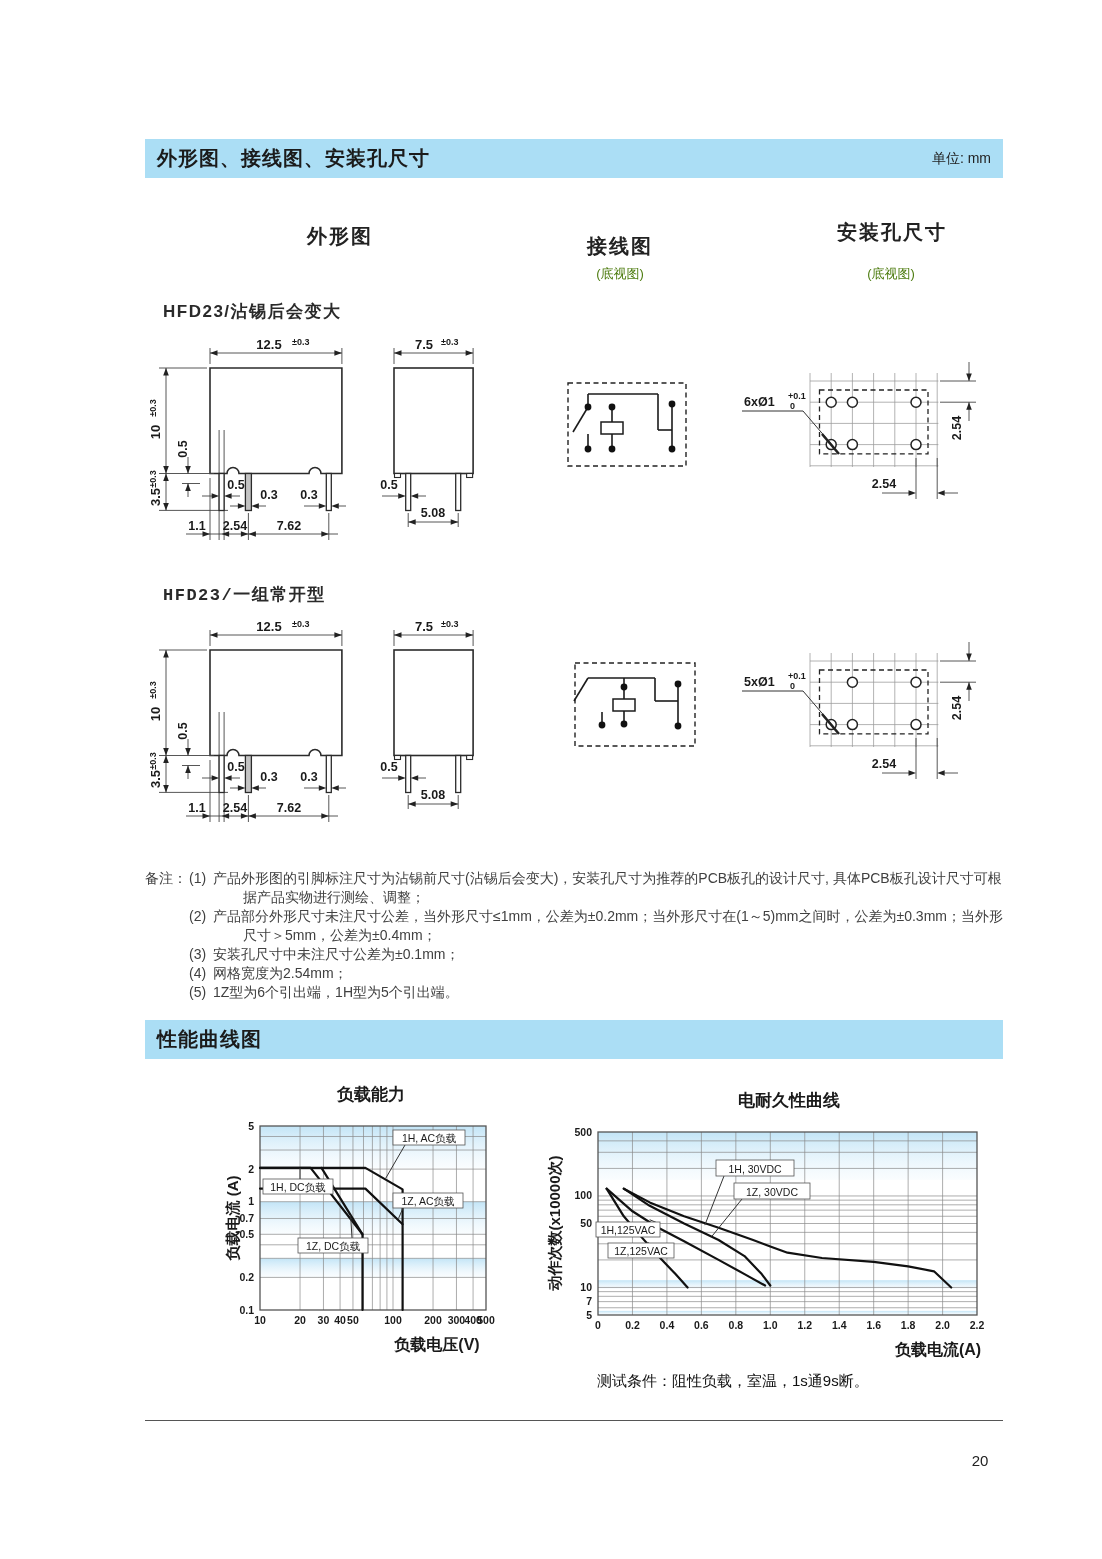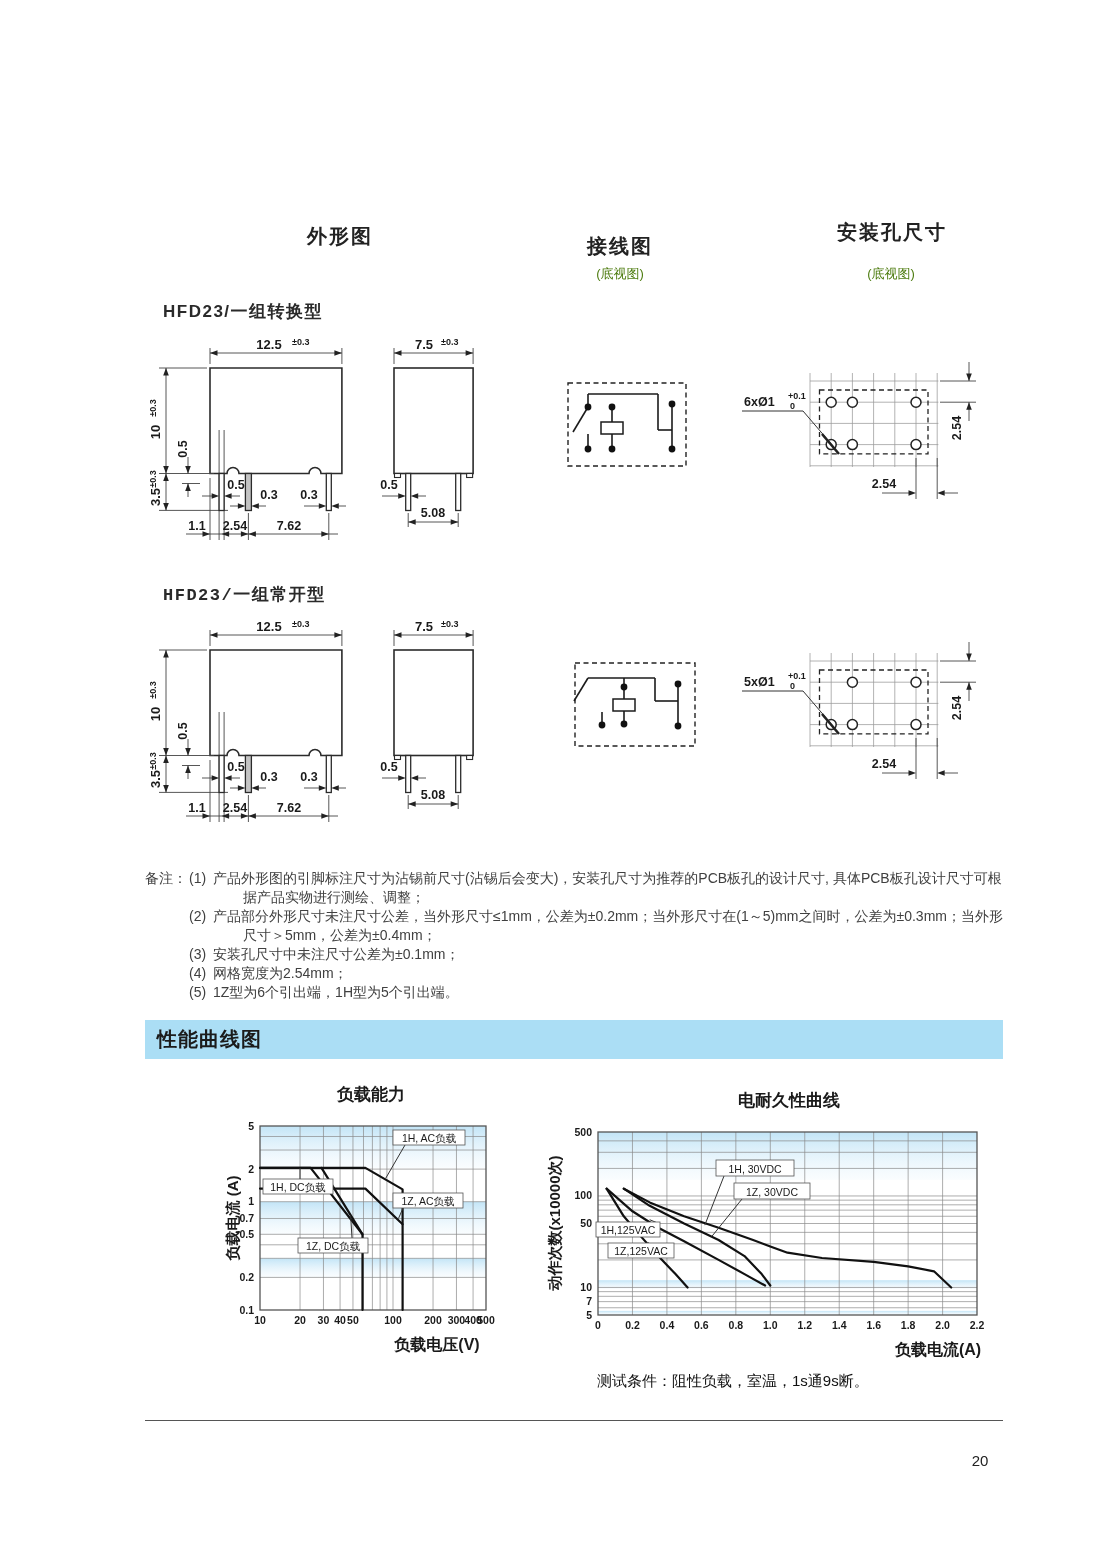--- a/index.html
+++ b/index.html
@@ -448,28 +448,32 @@
         <text x="0" y="0" font-size="10.5" fill="#1a1a1a" text-anchor="middle" font-weight="400" transform="translate(628 1233.5)">1H,125VAC</text>
         <line x1="652" y1="1245" x2="647.967" y2="1242.4961604109099" stroke="#333" stroke-width="1"></line>
         <rect x="608" y="1243" width="66" height="15" fill="#fff" stroke="#555" stroke-width="0.8"></rect>
         <text x="0" y="0" font-size="10.5" fill="#1a1a1a" text-anchor="middle" font-weight="400" transform="translate(641 1254.5)">1Z,125VAC</text>
         <text x="0" y="0" font-size="17" fill="#1a1a1a" text-anchor="middle" font-weight="600" transform="translate(789 1106)">电耐久性曲线</text>
         <text x="0" y="0" font-size="16" fill="#1a1a1a" text-anchor="middle" font-weight="600" transform="translate(938 1355)">负载电流(A)</text>
         <text x="0" y="0" font-size="15" fill="#1a1a1a" text-anchor="middle" font-weight="600" transform="translate(560 1223) rotate(-90)">动作次数(x10000次)</text>
       </g>
     </svg>
 
+  <div class="bar" style="top:139px;">
+    <span class="bar-title">外形图、接线图、安装孔尺寸</span>
+    <span class="unit">单位: mm</span>
+  </div>
 
   <div class="colhead" style="left:340px;top:223px;">外形图</div>
   <div class="colhead" style="left:620px;top:233px;">接线图</div>
   <div class="colsub" style="left:620px;top:265px;">(底视图)</div>
   <div class="colhead" style="left:892px;top:219px;">安装孔尺寸</div>
   <div class="colsub" style="left:891px;top:265px;">(底视图)</div>
 
-  <div class="model-title" style="left:163px;top:300px;">HFD23/一组转换型</div>
+  <div class="model-title" style="left:163px;top:300px;">HFD23/沾锡后会变大</div>
   <div class="model-title" style="left:163px;top:583px;font-family:Liberation Mono, monospace;">HFD23/一组常开型</div>
 
   <div class="notes">
     <div class="notes-label">备注：</div>
     <div>
       <div class="note-item">
         <span class="note-num">(1)</span>
         <span class="note-text">产品外形图的引脚标注尺寸为沾锡前尺寸(沾锡后会变大)，安装孔尺寸为推荐的PCB板孔的设计尺寸, 具体PCB板孔设计尺寸可根据产品实物进行测绘、调整；</span>
       </div>
       <div class="note-item">

